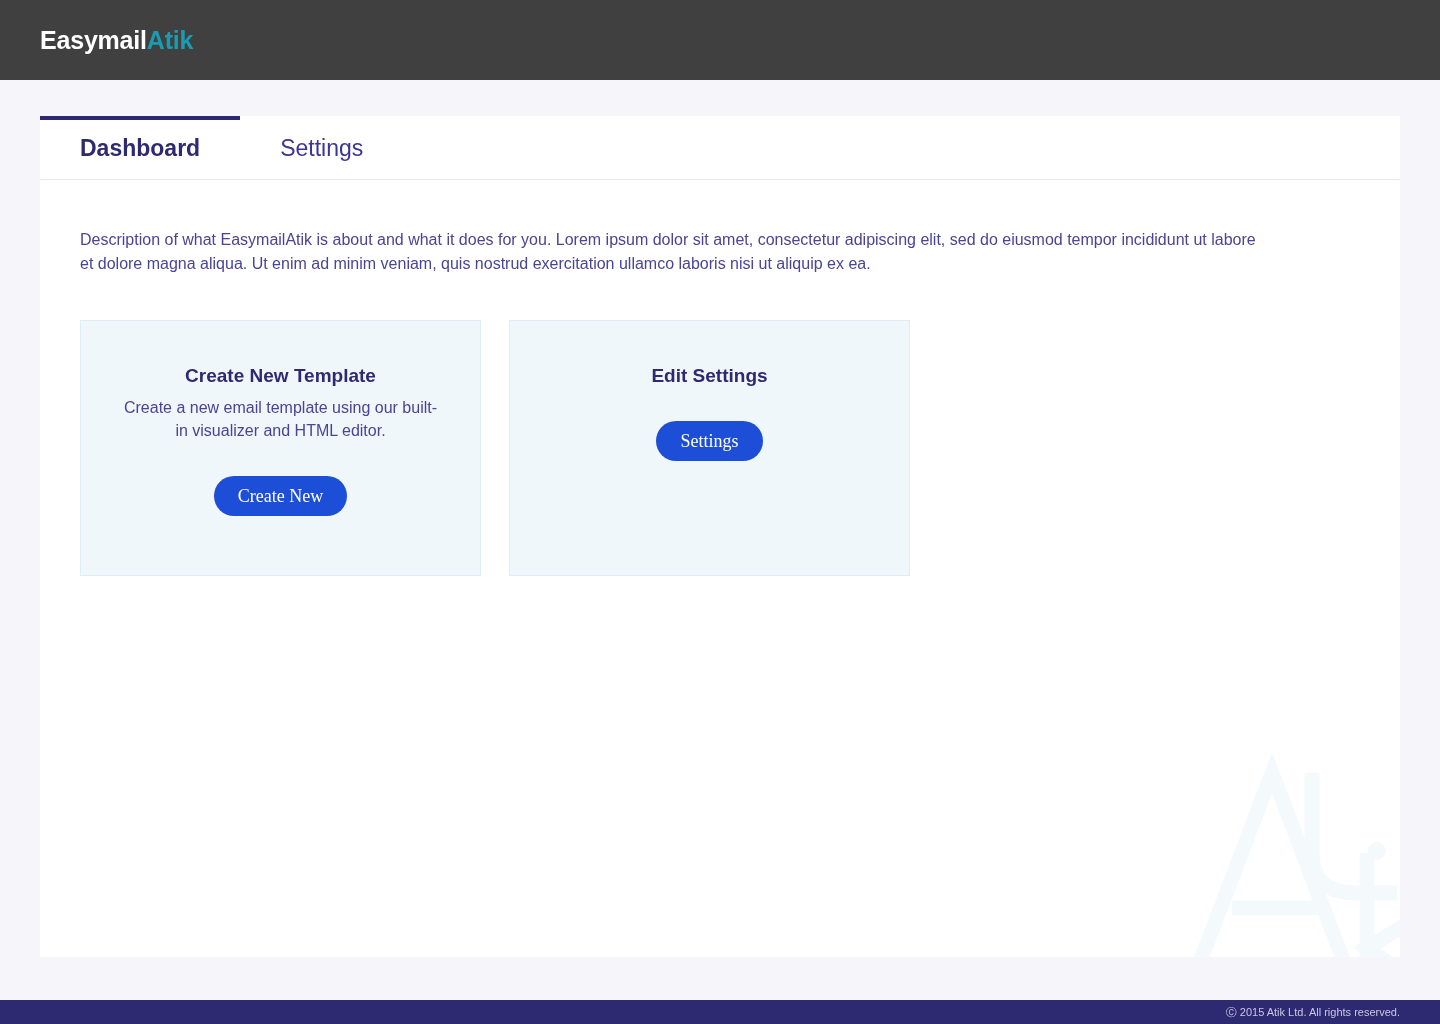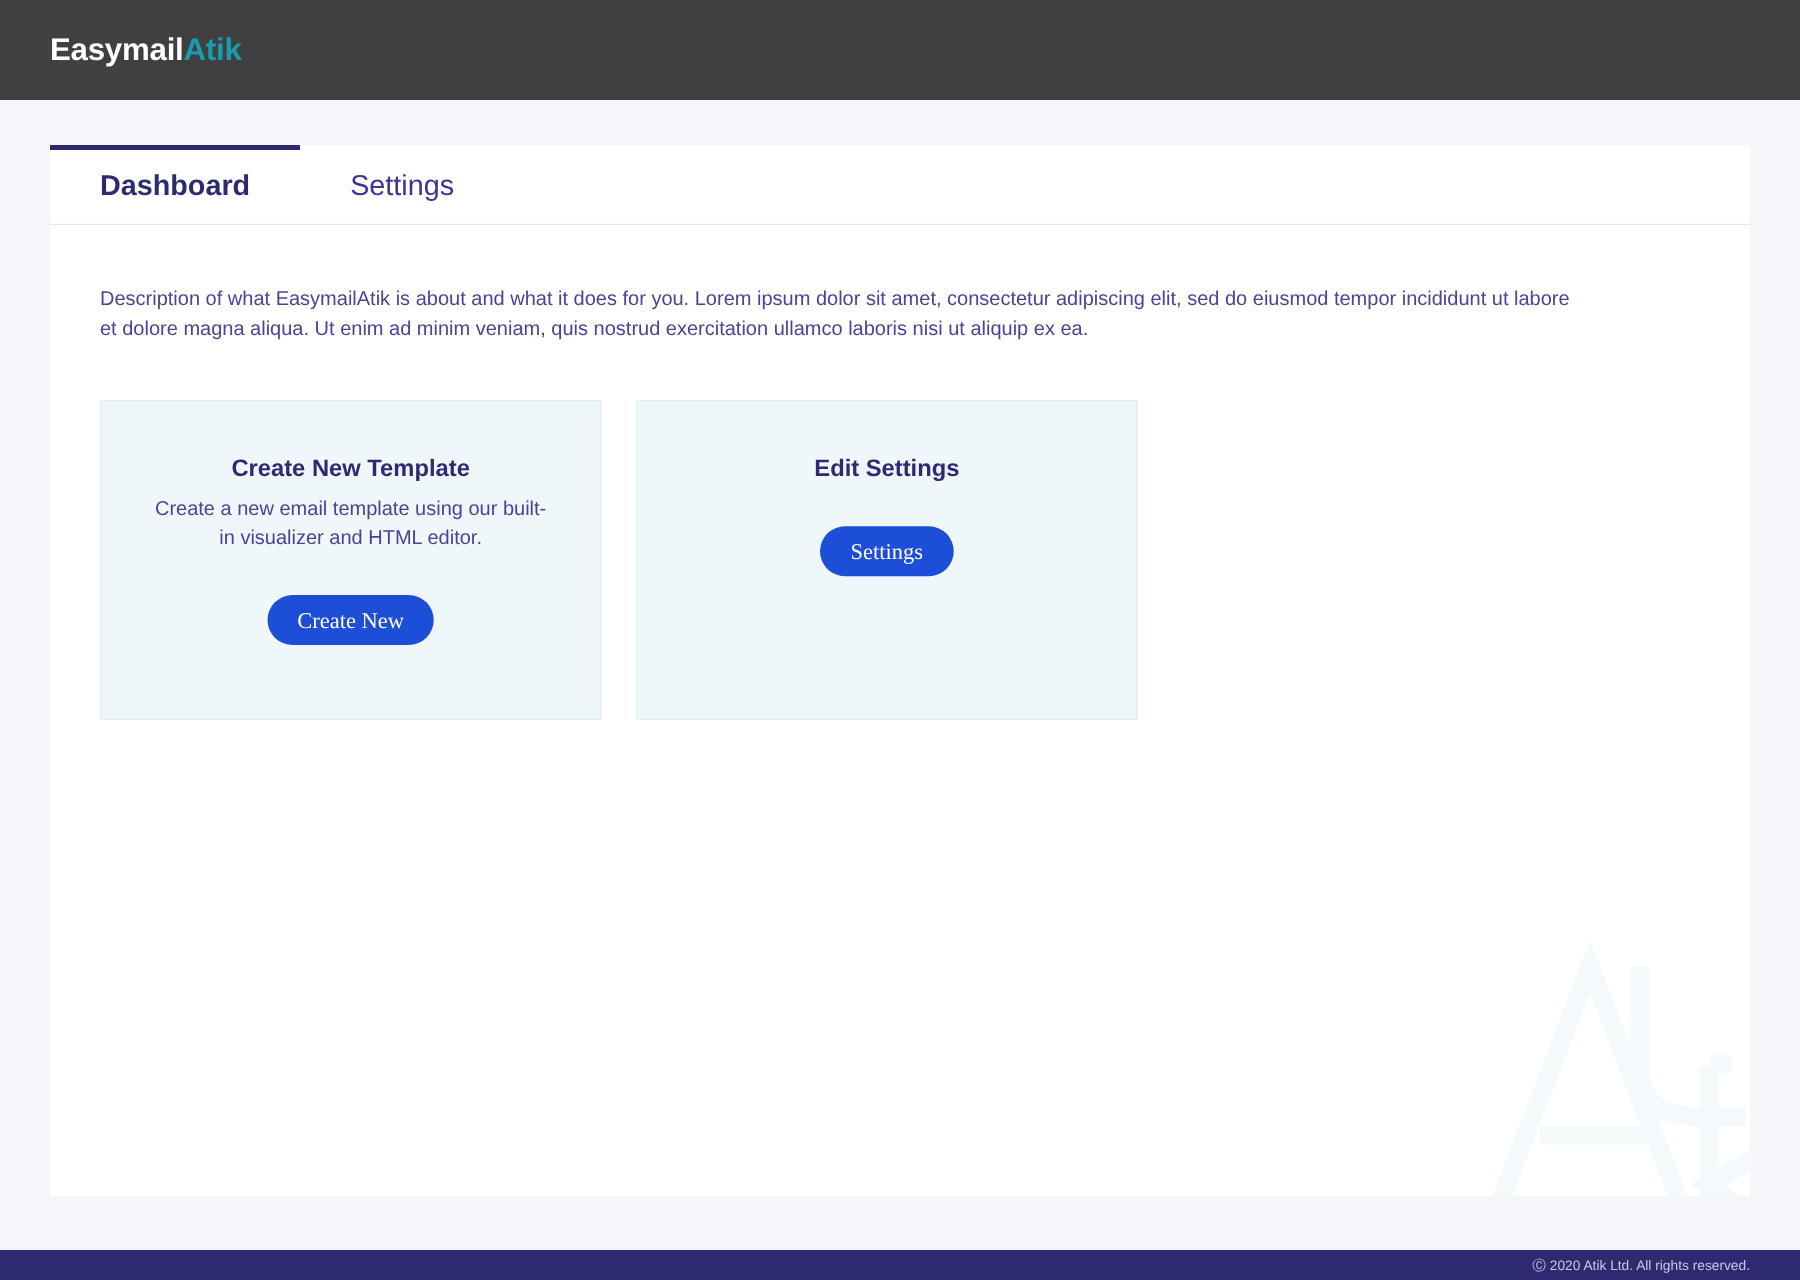--- a/index.html
+++ b/index.html
@@ -259,14 +259,14 @@
 
     <div class="card">
       <div class="card-title">Edit Settings</div>
       <button class="card-btn">Settings</button>
     </div>
 
   </div>
 </div>
 
 <div class="footer">
-  <span class="footer-text">Ⓒ 2020 Atik Ltd. All rights reserved.</span>
+  <span class="footer-text">Ⓒ 2015 Atik Ltd. All rights reserved.</span>
 </div>
 
 </body></html>

